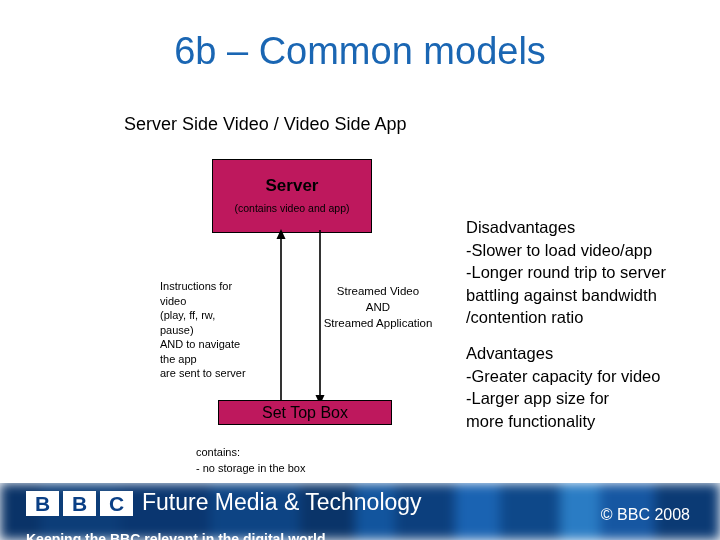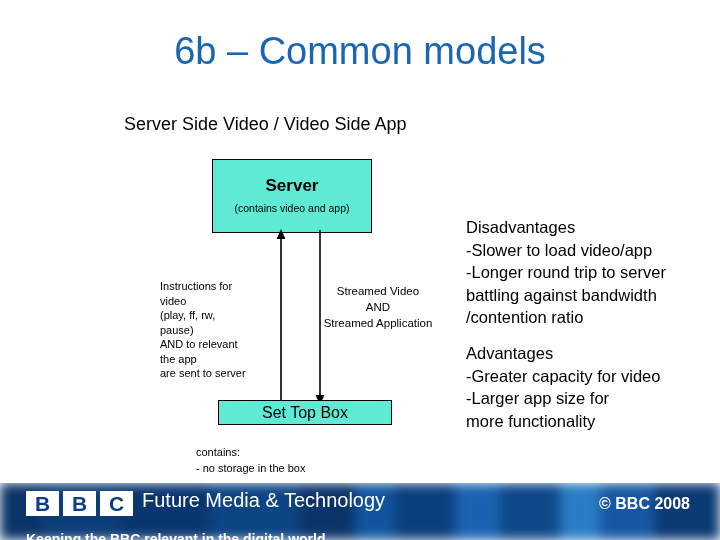--- a/index.html
+++ b/index.html
@@ -46,21 +46,21 @@
     top: 114px;
     font-size: 18px;
     font-weight: 400;
     color: #000000;
     white-space: nowrap;
   }
 
   
   .node-box {
     position: absolute;
-    background: #5eead4;
+    background: #be185d;
     border: 1px solid #000000;
     box-sizing: border-box;
     text-align: center;
   }
 
   #server-box {
     left: 212px;
     top: 159px;
     width: 160px;
     height: 74px;
@@ -232,41 +232,41 @@
     line-height: 25px;
   }
   #bbc-b1 { left: 26px; }
   #bbc-b2 { left: 63px; }
   #bbc-b3 { left: 100px; }
 
   #fmt-text {
     position: absolute;
     left: 142px;
     top: 6px;
-    font-size: 20px;
+    font-size: 23px;
     font-weight: 400;
     color: #ffffff;
     white-space: nowrap;
   }
   #tagline-text {
     position: absolute;
     left: 26px;
     top: 48px;
     font-size: 14px;
     font-weight: 700;
     color: #ffffff;
     white-space: nowrap;
     text-align: right;
   }
   #copyright-text {
     position: absolute;
     right: 30px;
-    top: 12px;
+    top: 23px;
     font-size: 16px;
-    font-weight: 700;
+    font-weight: 400;
     color: #ffffff;
     white-space: nowrap;
   }
 </style>
 </head>
 <body>
 
 <div id="slide">
 
   <div id="slide-title">6b – Common models</div>
@@ -284,21 +284,21 @@
     <polygon points="41,1 36.5,11 45.5,11" fill="#000000"></polygon>
 
     <line x1="80" y1="2" x2="80" y2="169" stroke="#000000" stroke-width="1.6"></line>
     <polygon points="80,177 75.5,167 84.5,167" fill="#000000"></polygon>
   </svg>
 
   <div id="instructions-text">Instructions for
 video
 (play, ff, rw,
 pause)
-AND to relevant
+AND to navigate
 the app
 are sent to server</div>
 
   <div id="stream-label">Streamed Video
 AND
 Streamed Application</div>
 
   <div id="stb-box" class="node-box">
     <div id="stb-title">Set Top Box</div>
   </div>

